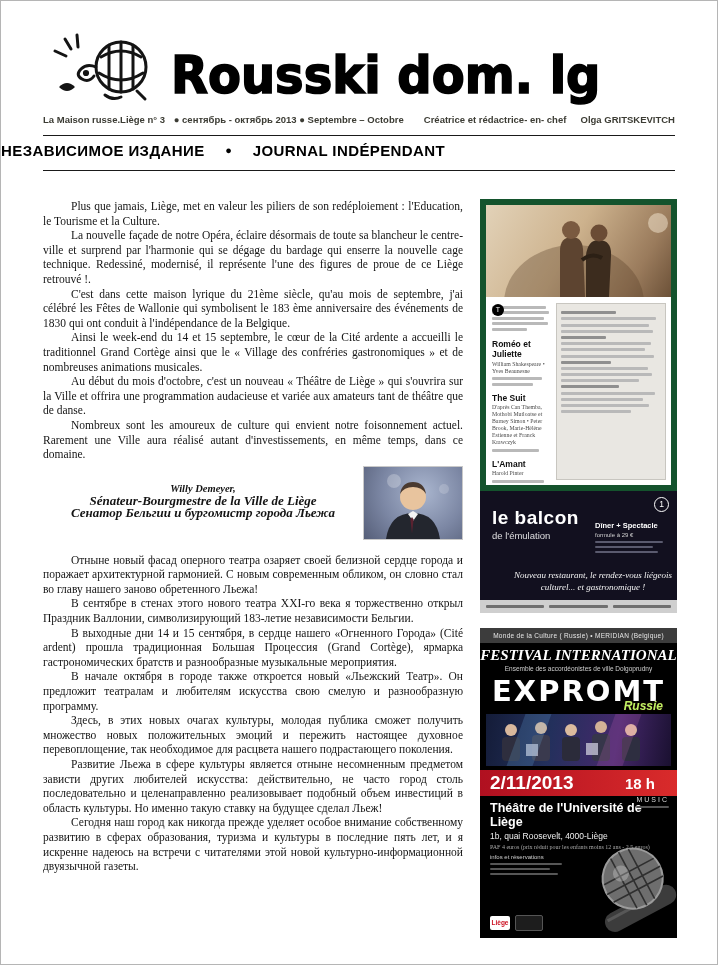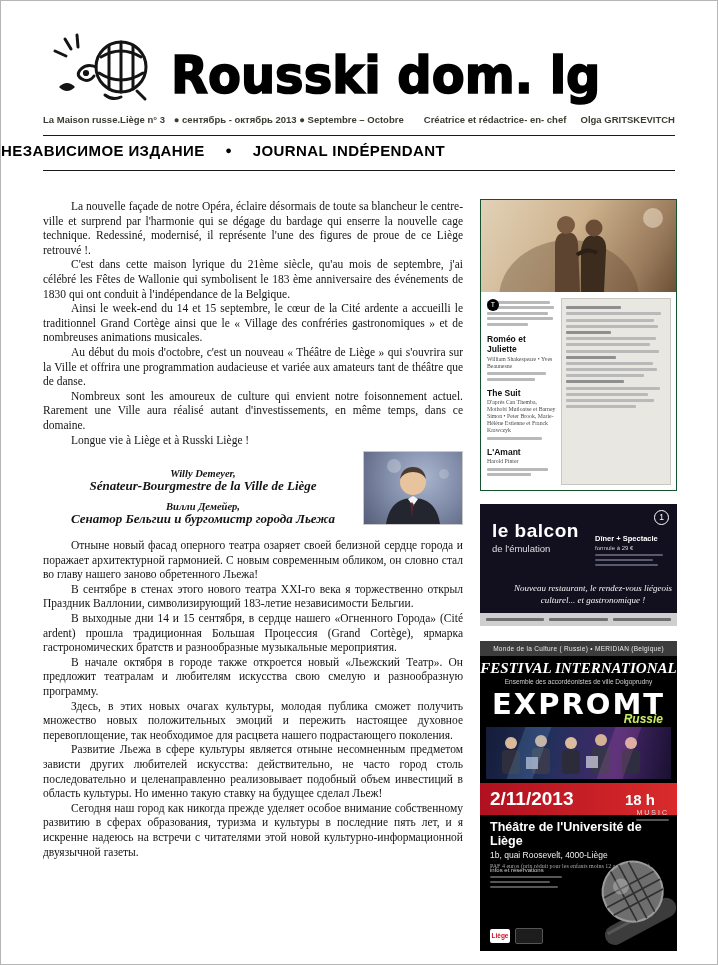--- a/index.html
+++ b/index.html
@@ -34,21 +34,21 @@
 
   
   .col-right{position:absolute;left:479px;top:198px;width:197px;}
 
   
   .tbar{height:3px;background:#b9b9b9;margin:2.5px 0;border-radius:1px;}
   .tbar.dk{background:#8f8f8f;}
 
   
   .poster{box-sizing:border-box;}
-  .poster-theatre{height:292px;border:1px solid #14532d;background:#fff;margin-bottom:13px;display:flex;flex-direction:column;}
+  .poster-theatre{height:292px;border:6px solid #14532d;background:#fff;display:flex;flex-direction:column;}
   .pt-photo{height:92px;position:relative;overflow:hidden;flex:0 0 auto;
         background:linear-gradient(120deg,#e2d2b8 0%,#cdb28d 45%,#9a7b5c 80%,#6c5138 100%);}
   .pt-body{flex:1;display:flex;padding:6px 5px 5px 6px;overflow:hidden;}
   .pt-left{flex:1;padding-right:5px;min-width:0;}
   .pt-logo-circle{width:12px;height:12px;border-radius:50%;background:#000;color:#fff;
         font-family:"Liberation Sans",sans-serif;font-size:7px;line-height:12px;text-align:center;float:left;margin:1px 4px 2px 0;}
   .pt-intro{overflow:hidden;margin-bottom:6px;}
   .show{margin-bottom:7px;}
   .show-title{font-family:"Liberation Sans",sans-serif;font-weight:bold;font-size:8.5px;line-height:10px;color:#101010;}
   .show-credit{font-size:5.8px;line-height:7px;color:#4b4b4b;margin-top:1.5px;}
@@ -77,21 +77,21 @@
         font-size:6.5px;line-height:15px;text-align:center;letter-spacing:.3px;}
   .px-festival{text-align:center;font-style:italic;font-weight:bold;font-size:15px;margin-top:4px;}
   .px-sub{text-align:center;font-family:"Liberation Sans",sans-serif;font-size:6.5px;color:#cfcfcf;margin-top:1px;}
   .px-nameblock{position:relative;height:36px;margin-top:2px;}
   .px-name{text-align:center;font-family:"DejaVu Sans",sans-serif;font-weight:800;font-size:29px;letter-spacing:2px;line-height:34px;}
   .px-country{position:absolute;right:14px;bottom:-3px;color:#bef264;font-weight:bold;font-style:italic;
         font-size:12px;font-family:"Liberation Sans",sans-serif;text-shadow:0 0 2px #300;}
   .px-photo{height:52px;margin:4px 6px 0 6px;position:relative;overflow:hidden;
         background:linear-gradient(100deg,#141c38 0%,#23305c 35%,#45286b 70%,#1a1030 100%);}
   .px-photo .streak{position:absolute;top:0;bottom:0;width:26px;background:rgba(120,200,255,.18);transform:skewX(-20deg);}
-  .px-dateband{height:32px;background:linear-gradient(90deg,#b01020,#d92b2b);display:flex;align-items:center;padding:0 10px;margin-top:4px;}
+  .px-dateband{height:26px;background:linear-gradient(90deg,#b01020,#d92b2b);display:flex;align-items:center;padding:0 10px;margin-top:4px;}
   .px-date{font-family:"Liberation Sans",sans-serif;font-weight:bold;font-size:19px;}
   .px-time{margin-left:auto;margin-right:12px;font-family:"Liberation Sans",sans-serif;font-weight:bold;font-size:15px;}
   .px-venue{font-family:"Liberation Sans",sans-serif;font-weight:bold;font-size:12.5px;margin:5px 0 0 10px;}
   .px-address{font-family:"Liberation Sans",sans-serif;font-size:8.5px;color:#eee;margin:2px 0 0 10px;}
   .px-price{font-size:6px;color:#a8a8a8;margin:3px 0 0 10px;}
   .px-music{position:absolute;right:8px;top:168px;font-family:"Liberation Sans",sans-serif;
         font-size:7px;letter-spacing:2px;color:#ddd;text-align:right;}
   .px-music .tbar{background:#555;height:2.5px;}
   .px-bottom{position:absolute;left:0;right:0;bottom:0;height:100px;}
   .px-info{position:absolute;left:10px;top:16px;width:80px;font-family:"Liberation Sans",sans-serif;font-size:6px;color:#cfcfcf;}
@@ -135,32 +135,31 @@
 
   <div class="rule rule-top"></div>
   <div class="tagline">
     <span>НЕЗАВИСИМОЕ ИЗДАНИЕ</span>
     <span class="bullet">●</span>
     <span>JOURNAL INDÉPENDANT</span>
   </div>
   <div class="rule rule-bottom"></div>
 
   <div class="col-left">
+    <p>Plus que jamais, Liège, met en valeur les piliers de son redéploiement : l'Education, le Tourisme et la Culture.</p>
     <p>La nouvelle façade de notre Opéra, éclaire désormais de toute sa blancheur le centre-ville et surprend par l'harmonie qui se dégage du bardage qui enserre la nouvelle cage technique. Redessiné, modernisé, il représente l'une des figures de proue de ce Liège retrouvé !.</p>
     <p>C'est dans cette maison lyrique du 21ème siècle, qu'au mois de septembre, j'ai célébré les Fêtes de Wallonie qui symbolisent le 183 ème anniversaire des événements de 1830 qui ont conduit à l'indépendance de la Belgique.</p>
     <p>Ainsi le week-end du 14 et 15 septembre, le cœur de la Cité ardente a accueilli le traditionnel Grand Cortège ainsi que le « Village des confréries gastronomiques » et de nombreuses animations musicales.</p>
     <p>Au début du mois d'octobre, c'est un nouveau « Théâtre de Liège » qui s'ouvrira sur la Ville et offrira une programmation audacieuse et variée aux amateurs tant de théâtre que de danse.</p>
     <p>Nombreux sont les amoureux de culture qui envient notre foisonnement actuel. Rarement une Ville aura réalisé autant d'investissements, en même temps, dans ce domaine.</p>
-    <p>Longue vie à Liège et à Russki Liège !</p>
 
     <div class="sig-row">
       <div class="sig-captions">
         <div class="sig-name">Willy Demeyer,</div>
         <div class="sig-title">Sénateur-Bourgmestre de la Ville de Liège</div>
-        <div class="sig-name sig-ru">Вилли Демейер,</div>
         <div class="sig-title">Сенатор Бельгии и бургомистр города Льежа</div>
       </div>
       <div class="sig-photo">
         <svg viewBox="0 0 98 72" width="98" height="72">
           <circle cx="30" cy="14" r="7" fill="rgba(255,255,255,.25)"></circle>
           <circle cx="80" cy="22" r="5" fill="rgba(255,255,255,.18)"></circle>
           <circle cx="49" cy="30" r="13" fill="#e8c49e"></circle>
           <path d="M36 27 q2 -12 13 -12 q11 0 13 12 q-4 -7 -13 -7 q-9 0 -13 7 Z" fill="#4a3a30"></path>
           <path d="M22 72 q4 -26 27 -26 q23 0 27 26 Z" fill="#23262e"></path>
           <path d="M44 47 l5 7 l5 -7 l-5 -3 Z" fill="#f4f4f4"></path>

